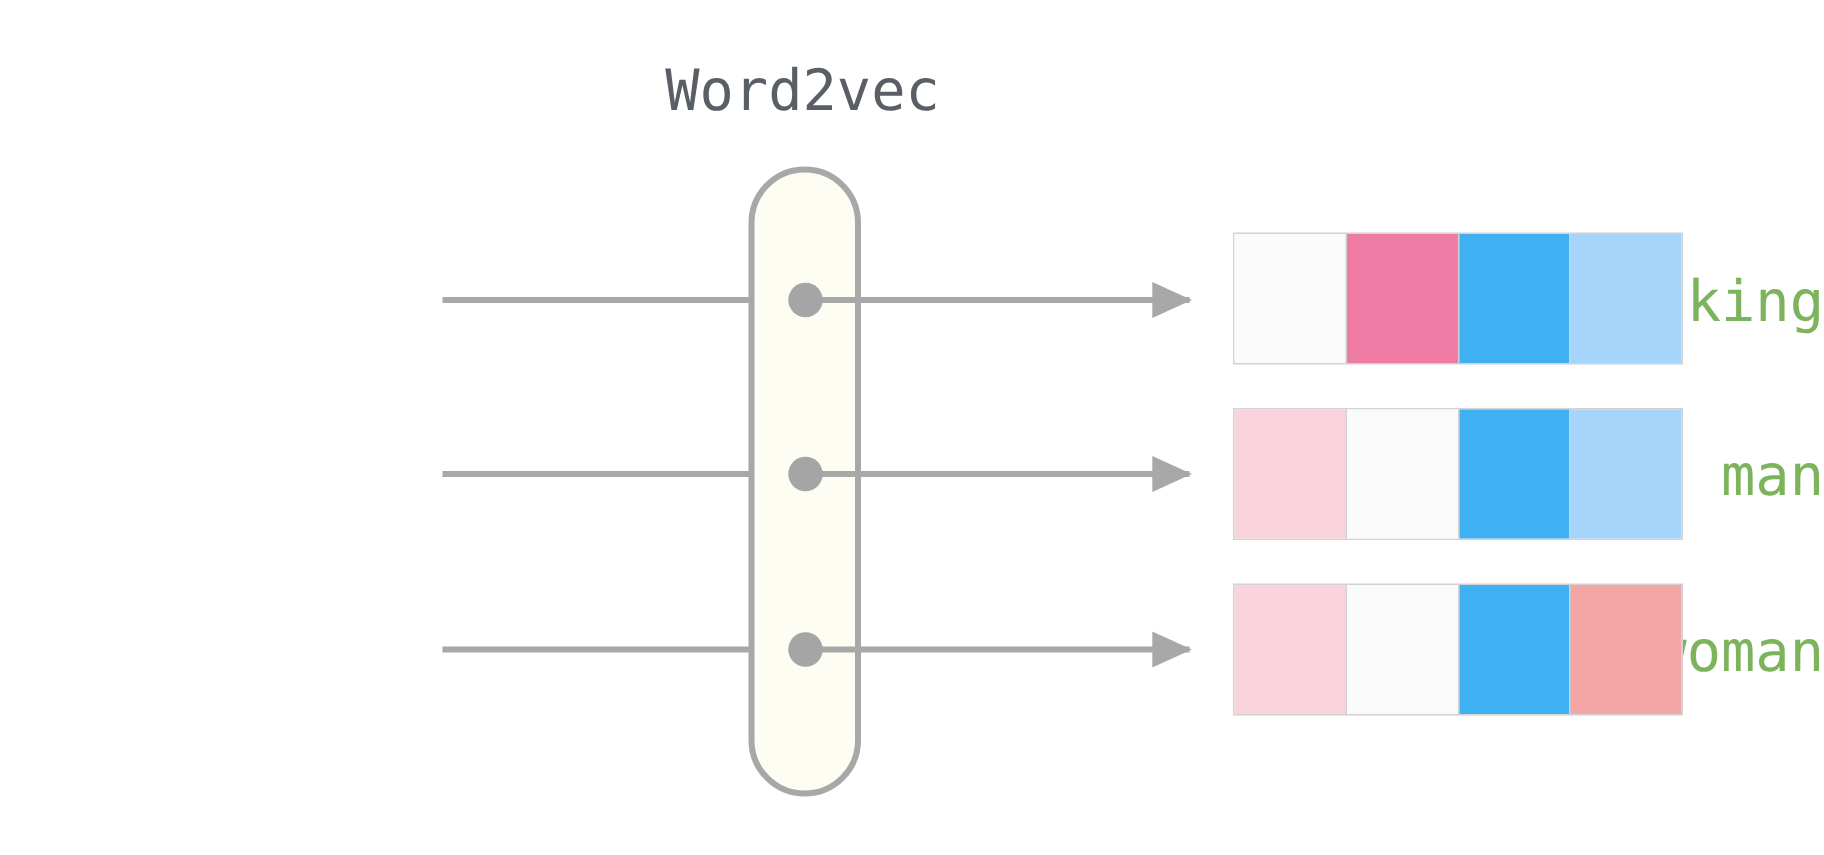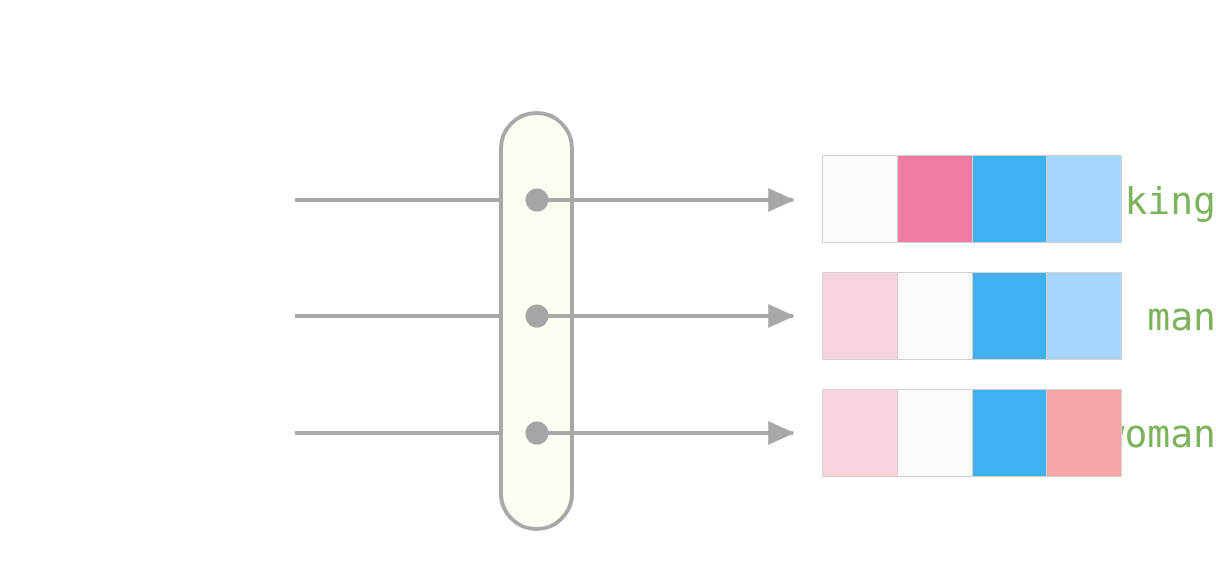--- a/index.html
+++ b/index.html
@@ -61,20 +61,21 @@
   }
   .vector-cell:last-child {
     border-right: none;
   }
 </style>
 </head>
 <body>
 
 <div id="canvas">
 
+  <div class="diagram-title" style="color: rgb(90, 95, 102);">Word2vec</div>
 
   <div class="word-label" style="top: 182px; color: rgb(124, 179, 92);">king</div>
   <div class="word-label" style="top: 298px; color: rgb(124, 179, 92);">man</div>
   <div class="word-label" style="top: 415px; color: rgb(124, 179, 92);">woman</div>
 
   <svg class="svg-layer" width="1216" height="570">
     <defs>
       <marker id="arrowhead" markerWidth="7" markerHeight="7" refX="6.2" refY="3.2" orient="auto" markerUnits="strokeWidth">
         <path d="M0,0.2 L6.6,3.2 L0,6.2 z" fill="#a8a8a8"></path>
       </marker>

